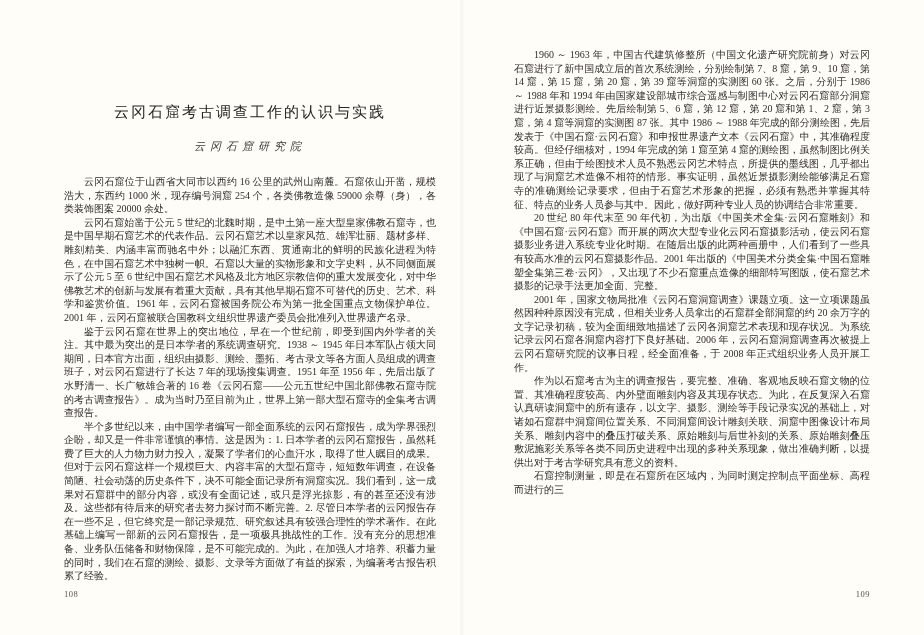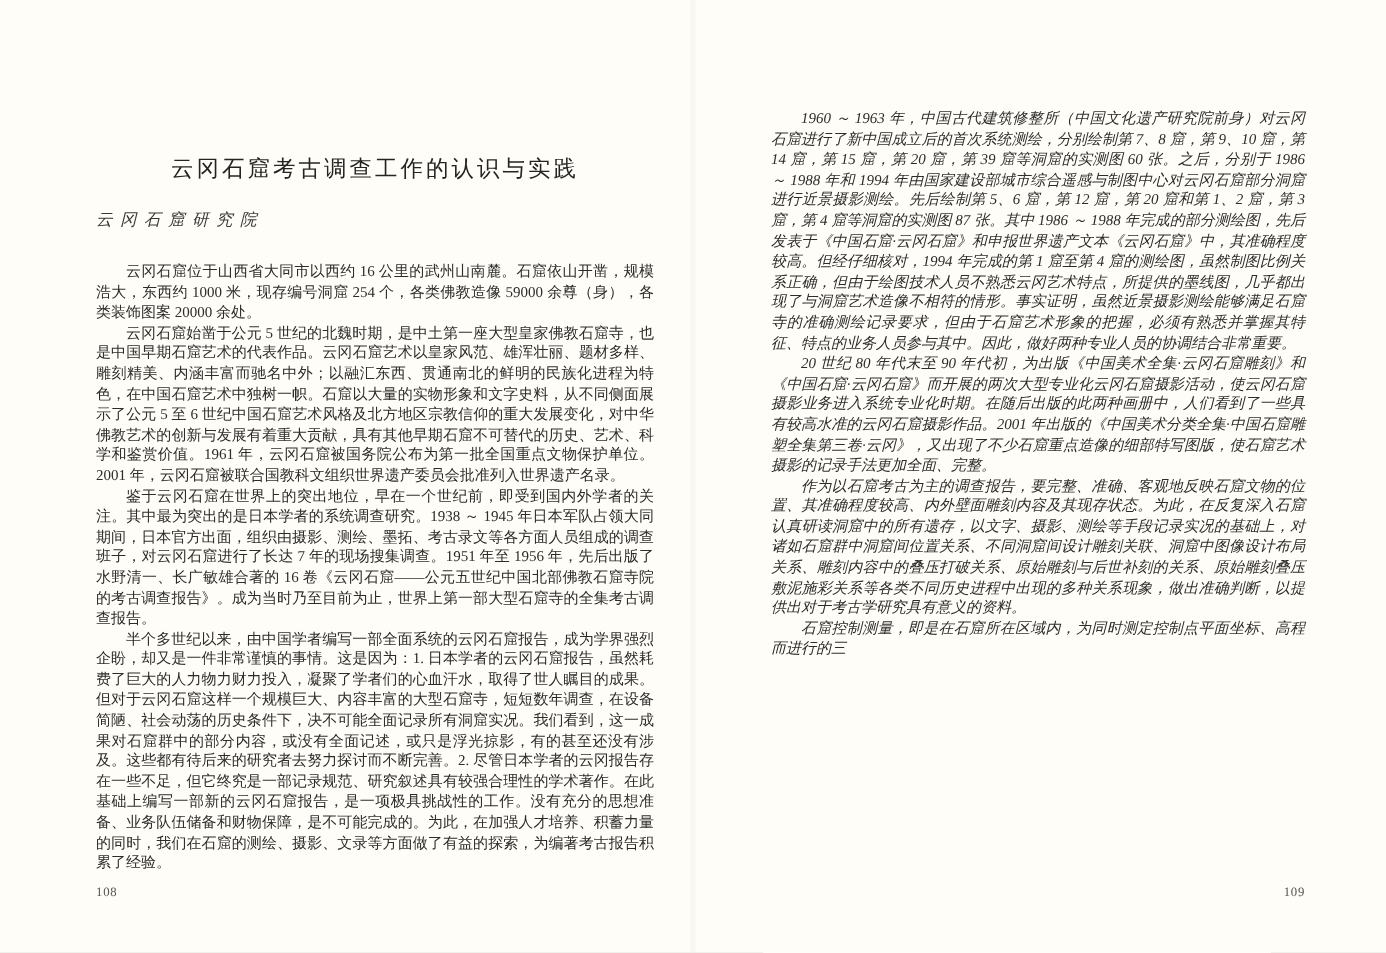--- a/index.html
+++ b/index.html
@@ -37,32 +37,32 @@
     margin: 103px 0 0 0;
     font-size: 15px;
     font-weight: normal;
     text-align: center;
     letter-spacing: 2px;
     color: #262422;
   }
   .author {
     margin-top: 17px;
     font-size: 11px;
-    text-align: left;
+    text-align: center;
     letter-spacing: 5px;
     color: #3a3836;
     font-style: italic;
   }
   .body-text {
     font-size: 10px;
     line-height: 13.6px;
     text-align: justify;
   }
   .page-left .body-text { margin-top: 21px; }
-  .page-right .body-text { margin-top: 73px; font-style: italic; }
+  .page-right .body-text { margin-top: 48px; }
 
   .body-text p {
     margin: 0;
     padding: 0;
     text-indent: 2em;
   }
   .section-heading {
     margin: 15px 0 13px 0;
     font-size: 11px;
     font-weight: bold;
@@ -95,18 +95,19 @@
       <p>鉴于云冈石窟在世界上的突出地位，早在一个世纪前，即受到国内外学者的关注。其中最为突出的是日本学者的系统调查研究。1938 ～ 1945 年日本军队占领大同期间，日本官方出面，组织由摄影、测绘、墨拓、考古录文等各方面人员组成的调查班子，对云冈石窟进行了长达 7 年的现场搜集调查。1951 年至 1956 年，先后出版了水野清一、长广敏雄合著的 16 卷《云冈石窟——公元五世纪中国北部佛教石窟寺院的考古调查报告》。成为当时乃至目前为止，世界上第一部大型石窟寺的全集考古调查报告。</p>
       <p>半个多世纪以来，由中国学者编写一部全面系统的云冈石窟报告，成为学界强烈企盼，却又是一件非常谨慎的事情。这是因为：1. 日本学者的云冈石窟报告，虽然耗费了巨大的人力物力财力投入，凝聚了学者们的心血汗水，取得了世人瞩目的成果。但对于云冈石窟这样一个规模巨大、内容丰富的大型石窟寺，短短数年调查，在设备简陋、社会动荡的历史条件下，决不可能全面记录所有洞窟实况。我们看到，这一成果对石窟群中的部分内容，或没有全面记述，或只是浮光掠影，有的甚至还没有涉及。这些都有待后来的研究者去努力探讨而不断完善。2. 尽管日本学者的云冈报告存在一些不足，但它终究是一部记录规范、研究叙述具有较强合理性的学术著作。在此基础上编写一部新的云冈石窟报告，是一项极具挑战性的工作。没有充分的思想准备、业务队伍储备和财物保障，是不可能完成的。为此，在加强人才培养、积蓄力量的同时，我们在石窟的测绘、摄影、文录等方面做了有益的探索，为编著考古报告积累了经验。</p>
     </div>
     <div class="pagenum pagenum-left">108</div>
   </div>
 
   <div class="page page-right">
     <div class="body-text">
       <p>1960 ～ 1963 年，中国古代建筑修整所（中国文化遗产研究院前身）对云冈石窟进行了新中国成立后的首次系统测绘，分别绘制第 7、8 窟，第 9、10 窟，第 14 窟，第 15 窟，第 20 窟，第 39 窟等洞窟的实测图 60 张。之后，分别于 1986 ～ 1988 年和 1994 年由国家建设部城市综合遥感与制图中心对云冈石窟部分洞窟进行近景摄影测绘。先后绘制第 5、6 窟，第 12 窟，第 20 窟和第 1、2 窟，第 3 窟，第 4 窟等洞窟的实测图 87 张。其中 1986 ～ 1988 年完成的部分测绘图，先后发表于《中国石窟·云冈石窟》和申报世界遗产文本《云冈石窟》中，其准确程度较高。但经仔细核对，1994 年完成的第 1 窟至第 4 窟的测绘图，虽然制图比例关系正确，但由于绘图技术人员不熟悉云冈艺术特点，所提供的墨线图，几乎都出现了与洞窟艺术造像不相符的情形。事实证明，虽然近景摄影测绘能够满足石窟寺的准确测绘记录要求，但由于石窟艺术形象的把握，必须有熟悉并掌握其特征、特点的业务人员参与其中。因此，做好两种专业人员的协调结合非常重要。</p>
       <p>20 世纪 80 年代末至 90 年代初，为出版《中国美术全集·云冈石窟雕刻》和《中国石窟·云冈石窟》而开展的两次大型专业化云冈石窟摄影活动，使云冈石窟摄影业务进入系统专业化时期。在随后出版的此两种画册中，人们看到了一些具有较高水准的云冈石窟摄影作品。2001 年出版的《中国美术分类全集·中国石窟雕塑全集第三卷·云冈》，又出现了不少石窟重点造像的细部特写图版，使石窟艺术摄影的记录手法更加全面、完整。</p>
+      <p>2001 年，国家文物局批准《云冈石窟洞窟调查》课题立项。这一立项课题虽然因种种原因没有完成，但相关业务人员拿出的石窟群全部洞窟的约 20 余万字的文字记录初稿，较为全面细致地描述了云冈各洞窟艺术表现和现存状况。为系统记录云冈石窟各洞窟内容打下良好基础。2006 年，云冈石窟洞窟调查再次被提上云冈石窟研究院的议事日程，经全面准备，于 2008 年正式组织业务人员开展工作。</p>
       <p>作为以石窟考古为主的调查报告，要完整、准确、客观地反映石窟文物的位置、其准确程度较高、内外壁面雕刻内容及其现存状态。为此，在反复深入石窟认真研读洞窟中的所有遗存，以文字、摄影、测绘等手段记录实况的基础上，对诸如石窟群中洞窟间位置关系、不同洞窟间设计雕刻关联、洞窟中图像设计布局关系、雕刻内容中的叠压打破关系、原始雕刻与后世补刻的关系、原始雕刻叠压敷泥施彩关系等各类不同历史进程中出现的多种关系现象，做出准确判断，以提供出对于考古学研究具有意义的资料。</p>
       <p>石窟控制测量，即是在石窟所在区域内，为同时测定控制点平面坐标、高程而进行的三</p>
     </div>
     <div class="pagenum pagenum-right">109</div>
   </div>
 </div>
 
 </body></html>

